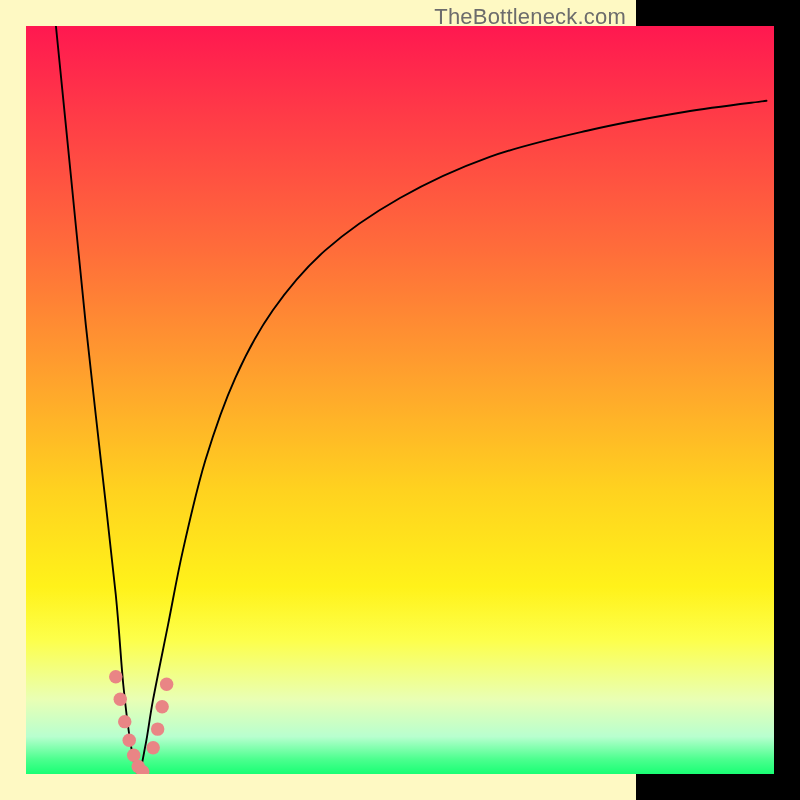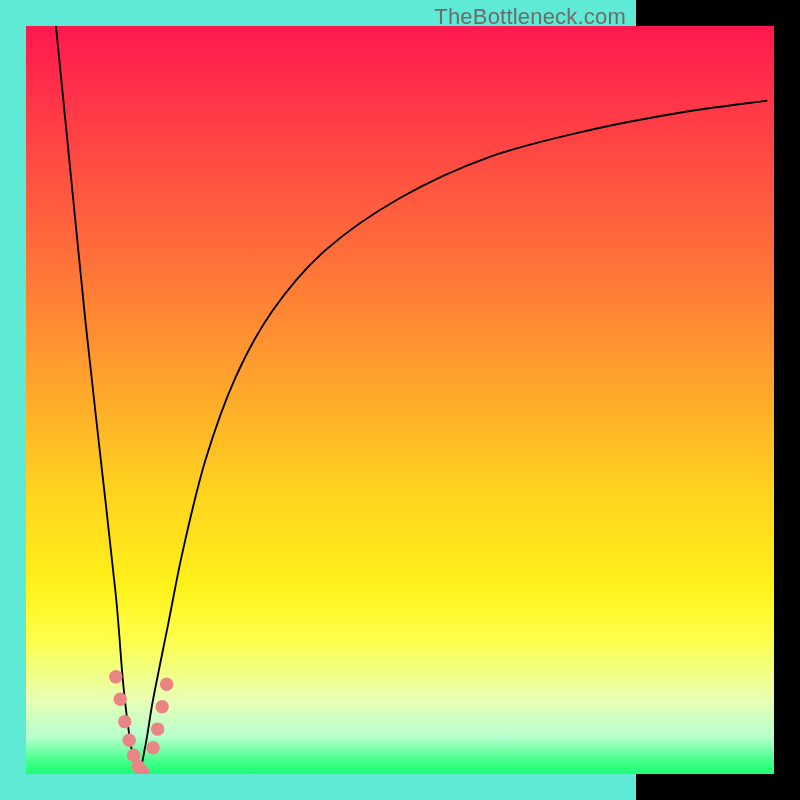--- a/index.html
+++ b/index.html
@@ -8,21 +8,21 @@
     width: 800px;
     height: 800px;
     overflow: hidden;
     background: #000;
     font-family: Arial, Helvetica, sans-serif;
   }
   .frame {
     position: relative;
     width: 636px;
     height: 800px;
-    background: #5eead4;
+    background: #fef9c3;
   }
   
   .plot {
     position: absolute;
     left: 26px;
     top: 26px;
     width: 748px;   
     height: 748px;
     overflow: hidden;
   }

